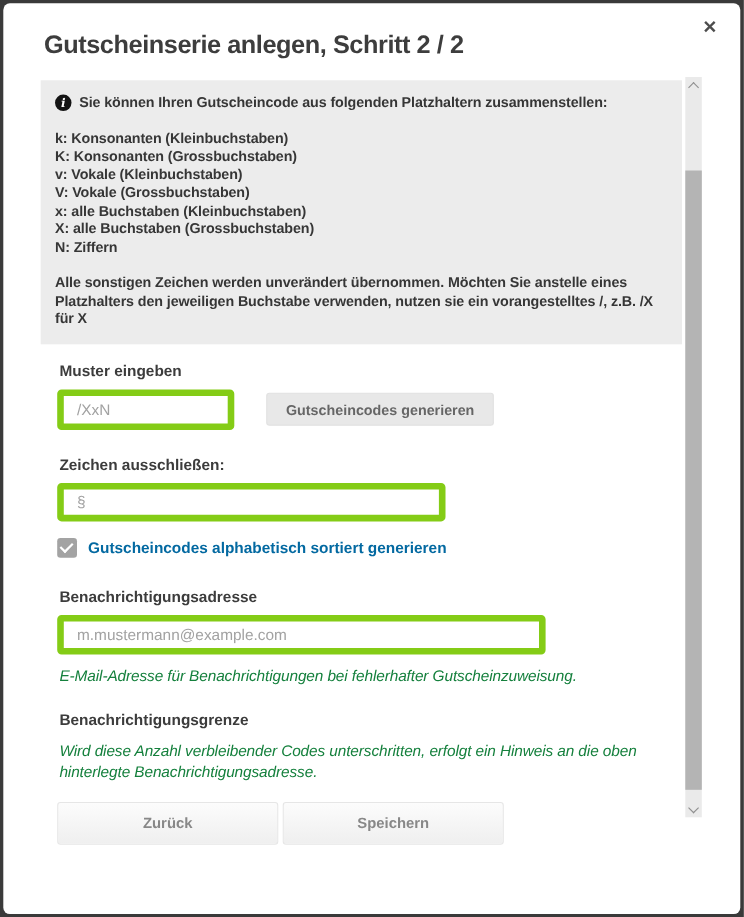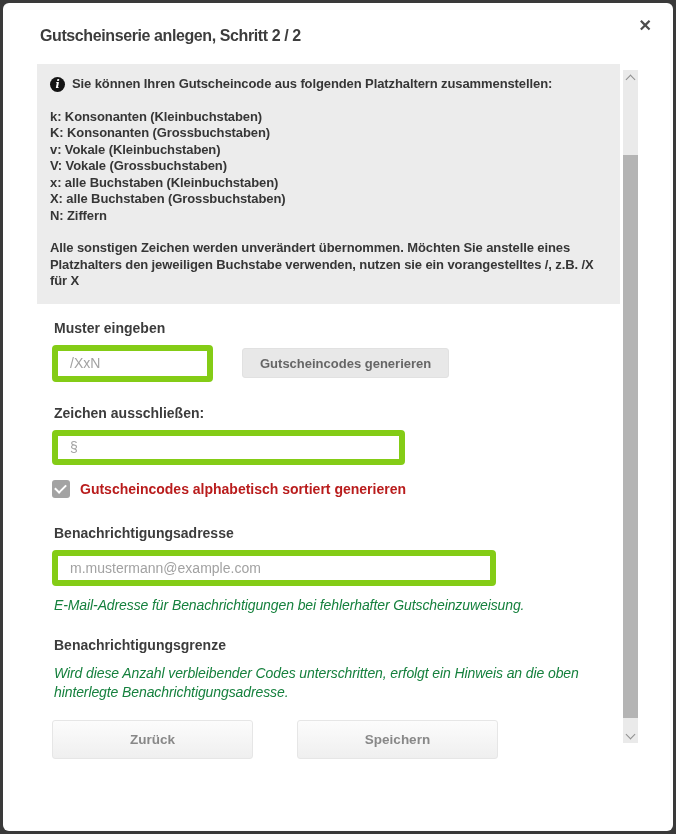--- a/index.html
+++ b/index.html
@@ -1,42 +1,42 @@
 <!DOCTYPE html>
 <html><head>
 <meta charset="utf-8">
 <style>
   html,body{margin:0;padding:0;width:676px;height:834px;background:#3a3a3a;font-family:"Liberation Sans",sans-serif;}
   .modal{position:absolute;left:3px;top:3px;width:670px;height:828px;background:#ffffff;border-radius:6px;overflow:hidden;}
-  .dialog-title{margin:24px 0 0 37px;font-size:16px;font-weight:700;color:#3d3d3d;letter-spacing:-0.4px;}
+  .dialog-title{margin:24px 0 0 37px;font-size:23px;font-weight:700;color:#3d3d3d;letter-spacing:-0.4px;}
   .close-btn{position:absolute;top:13px;right:19px;background:none;border:none;padding:2px;font-size:16px;font-weight:700;color:#4d4d4d;cursor:pointer;line-height:1;font-family:inherit;}
   .body{margin:19px 0 0 34px;width:583px;}
   .info-box{background:#ececec;width:583px;box-sizing:border-box;padding:12px 12px 14px 13px;font-size:13px;font-weight:700;color:#363636;line-height:16.5px;letter-spacing:-0.1px;}
   .info-intro{display:flex;align-items:center;gap:7px;margin-bottom:16px;}
   .info-icon{flex:none;width:15px;height:15px;border-radius:50%;background:#141414;color:#ffffff;display:inline-flex;align-items:center;justify-content:center;font:italic 700 11px "DejaVu Serif",serif;}
   .ph-line{white-space:nowrap;}
   .info-note{margin-top:16px;max-width:560px;}
   .form{margin:16px 0 0 15px;}
   .form-label{font-size:14px;font-weight:700;color:#3c3c3c;margin:0 0 8px 2px;line-height:17px;}
   .text-input{height:37px;border:6px solid #84cc16;border-radius:4px;background:#ffffff;padding:0 12px;font-size:14px;color:#a2a2a2;box-sizing:border-box;font-family:inherit;outline:none;display:block;}
   .text-input::placeholder{color:#a2a2a2;opacity:1;}
   .pattern-row{display:flex;align-items:center;}
   .input-pattern{width:161px;}
   .gen-btn{margin-left:29px;height:30px;padding:0 17px;background:#e8e8e8;border:1px solid #e1e1e1;border-radius:3px;font-size:13px;font-weight:700;color:#666666;font-family:inherit;cursor:pointer;}
   .group-pattern{margin-bottom:23px;}
   .input-exclude{width:353px;height:35px;}
   .group-exclude{margin-bottom:15px;}
   .checkbox-row{display:flex;align-items:center;margin-bottom:27px;}
   .checkbox{position:relative;width:18px;height:18px;background:#a3a3a3;border-radius:3px;cursor:pointer;flex:none;}
   .checkbox .check{position:absolute;left:3px;top:4px;width:9px;height:5px;border-left:2.5px solid #ffffff;border-bottom:2.5px solid #ffffff;transform:rotate(-45deg);}
-  .checkbox-label{margin-left:10px;font-size:14px;font-weight:700;color:#b91c1c;}
+  .checkbox-label{margin-left:10px;font-size:14px;font-weight:700;color:#0369a1;}
   .input-wide{width:444px;height:36px;}
   .help-text{margin:10px 0 0 2px;font-style:italic;font-size:14px;color:#15803d;line-height:19px;max-width:558px;letter-spacing:-0.1px;}
   .group-email{margin-bottom:22px;}
-  .footer{display:flex;margin:18px 0 0 15px;gap:40px;}
+  .footer{display:flex;margin:18px 0 0 15px;}
   .footer-btn{width:201px;height:39px;background:linear-gradient(to bottom,#fcfcfc 0%,#efefef 100%);border:1px solid #e6e6e6;border-radius:3px;font-size:13.5px;font-weight:700;color:#888888;font-family:inherit;cursor:pointer;}
   .footer-btn + .footer-btn{margin-left:4px;}
   
   .scrollbar{position:absolute;left:620px;top:67px;width:15px;height:673px;background:#eaeaea;}
   .scroll-arrow{position:absolute;left:0;width:15px;height:15px;cursor:pointer;}
   .scroll-arrow.up{top:0;}
   .scroll-arrow.down{bottom:0;}
   .chev{position:absolute;left:4px;width:6px;height:6px;border-left:1.5px solid #8f8f8f;border-top:1.5px solid #8f8f8f;}
   .up .chev{top:6px;transform:rotate(45deg);}
   .down .chev{top:3px;transform:rotate(225deg);}

